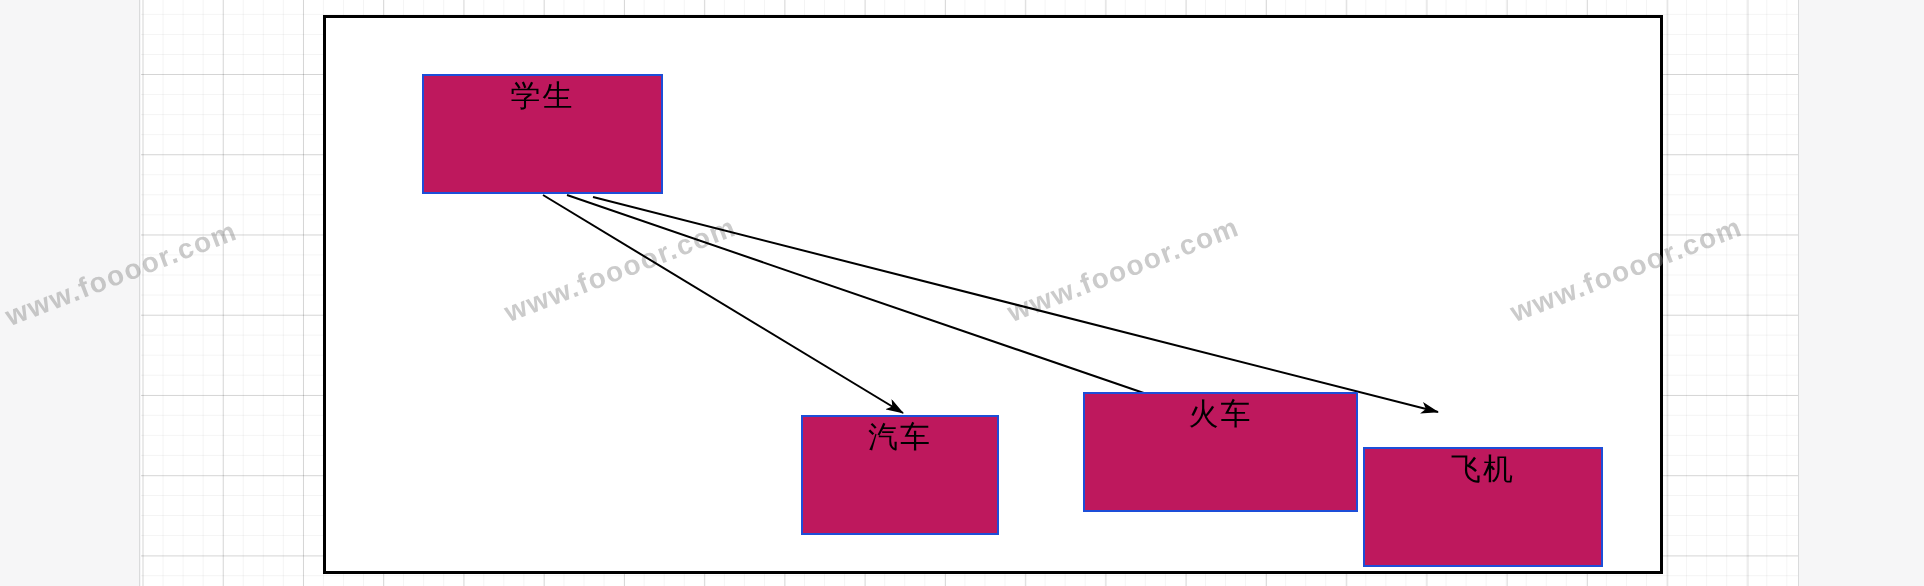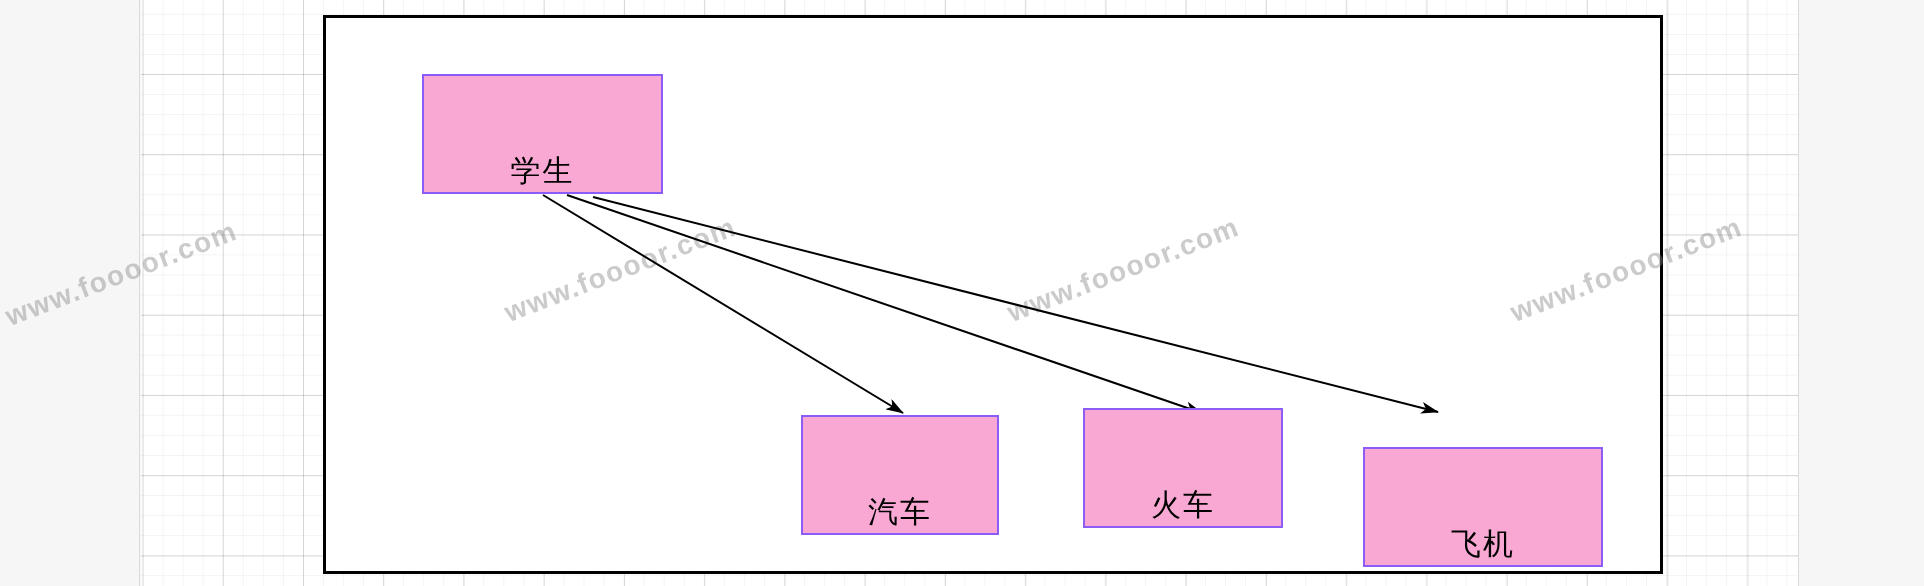--- a/index.html
+++ b/index.html
@@ -82,33 +82,33 @@
     position: absolute;
     left: 0; top: 0;
     width: 1924px;
     height: 586px;
     z-index: 4;
     pointer-events: none;
   }
   
   .node {
     position: absolute;
-    border: 2px solid #8b5cf6;
-    background: #f9a8d4;
+    border: 2px solid #1d4ed8;
+    background: #be185d;
     display: flex;
-    align-items: flex-end;
+    align-items: flex-start;
     justify-content: center;
     font-size: 30px;
     color: #000000;
     z-index: 5;
     letter-spacing: 2px;
   }
   .node-student { left: 422px;  top: 74px;  width: 241px; height: 120px; }
   .node-car     { left: 801px;  top: 415px; width: 198px; height: 120px; }
-  .node-train   { left: 1083px; top: 408px; width: 200px; height: 120px; }
+  .node-train   { left: 1083px; top: 392px; width: 275px; height: 120px; }
   .node-plane   { left: 1363px; top: 415px; width: 240px; height: 120px; margin-top: 32px; }
 </style>
 </head>
 <body>
 
 <div class="stage">
 
   <div class="side-panel left"></div>
   <div class="side-panel right"></div>
 

